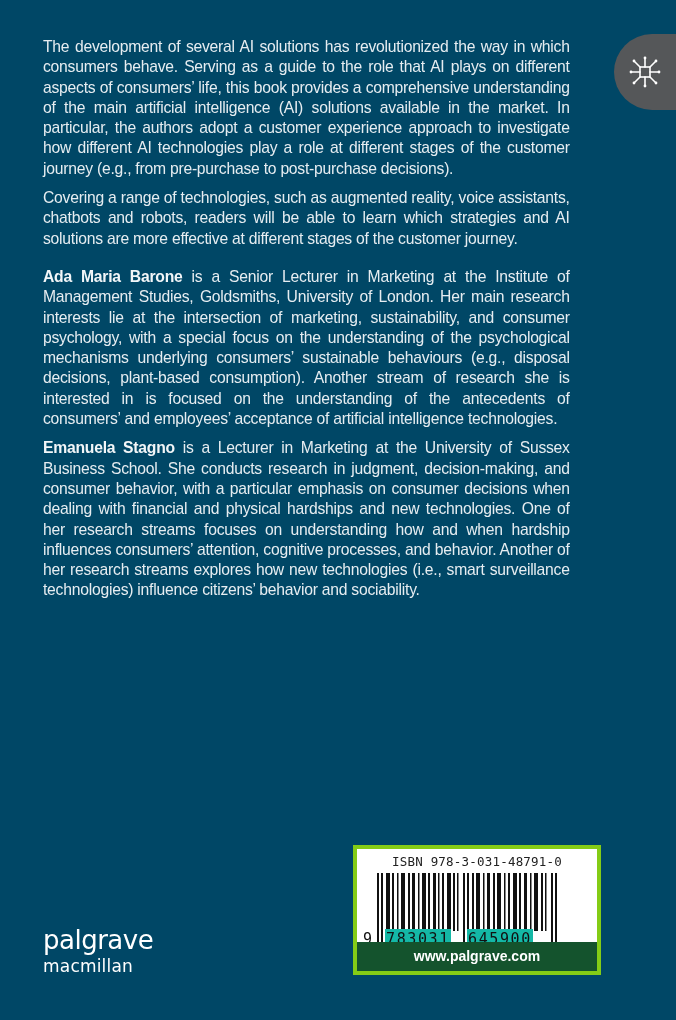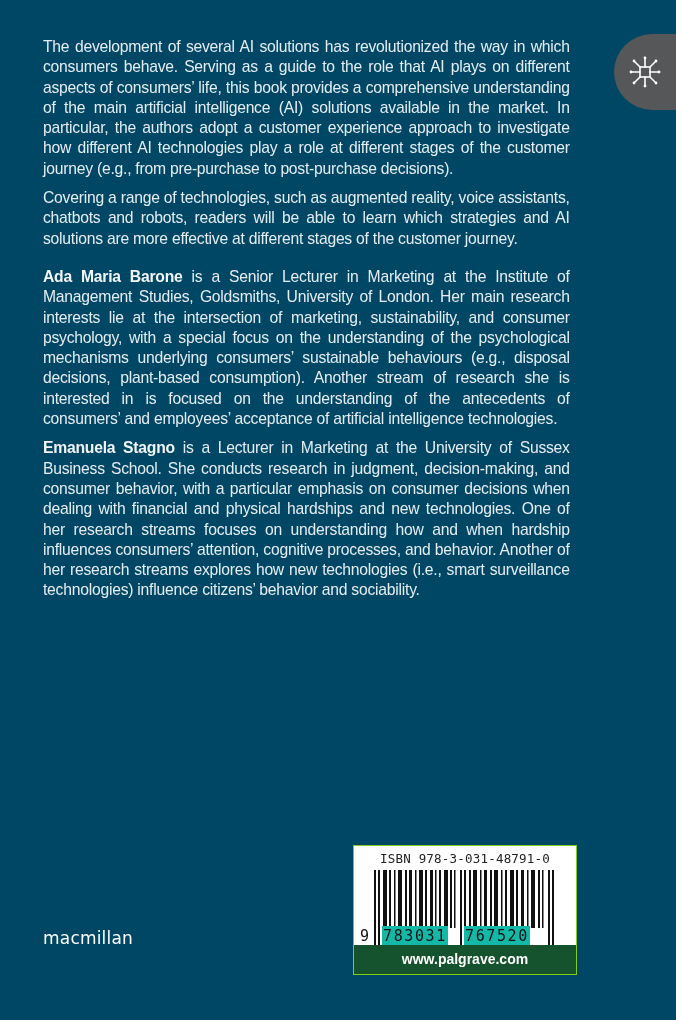--- a/index.html
+++ b/index.html
@@ -44,24 +44,24 @@
     .side-tab svg {
       position: absolute;
       left: 14px;
       top: 21px;
     }
 
     .barcode-box {
       position: absolute;
       left: 353px;
       top: 845px;
-      width: 224px;
+      width: 248px;
       height: 130px;
       background: #ffffff;
-      border: 1px solid #84cc16;
+      border: 4px solid #84cc16;
     }
     .isbn-text {
       position: absolute;
       left: 0;
       right: 0;
       top: 5px;
       text-align: center;
       font-family: "DejaVu Sans Mono", "Liberation Mono", monospace;
       font-size: 12.5px;
       color: #222;
@@ -196,19 +196,20 @@
       <rect x="153" y="0" width="1.5" height="58"></rect>
       <rect x="157" y="0" width="4" height="58"></rect>
       <rect x="164" y="0" width="2" height="58"></rect>
       <rect x="168" y="0" width="1.5" height="58"></rect>
       <rect x="174" y="0" width="2" height="78"></rect>
       <rect x="178" y="0" width="2" height="78"></rect>
     </g>
   </svg>
   <div class="ean-digits ean-lead">9</div>
   <div class="ean-digits ean-left">783031</div>
-  <div class="ean-digits ean-right">767520</div>
+  <div class="ean-digits ean-right">645900</div>
   <div class="url-strip">www.palgrave.com</div>
 </div>
 
 <div class="logo">
+  <div class="logo-line1">palgrave</div>
   <div class="logo-line2">macmillan</div>
 </div>
 
 </body></html>

